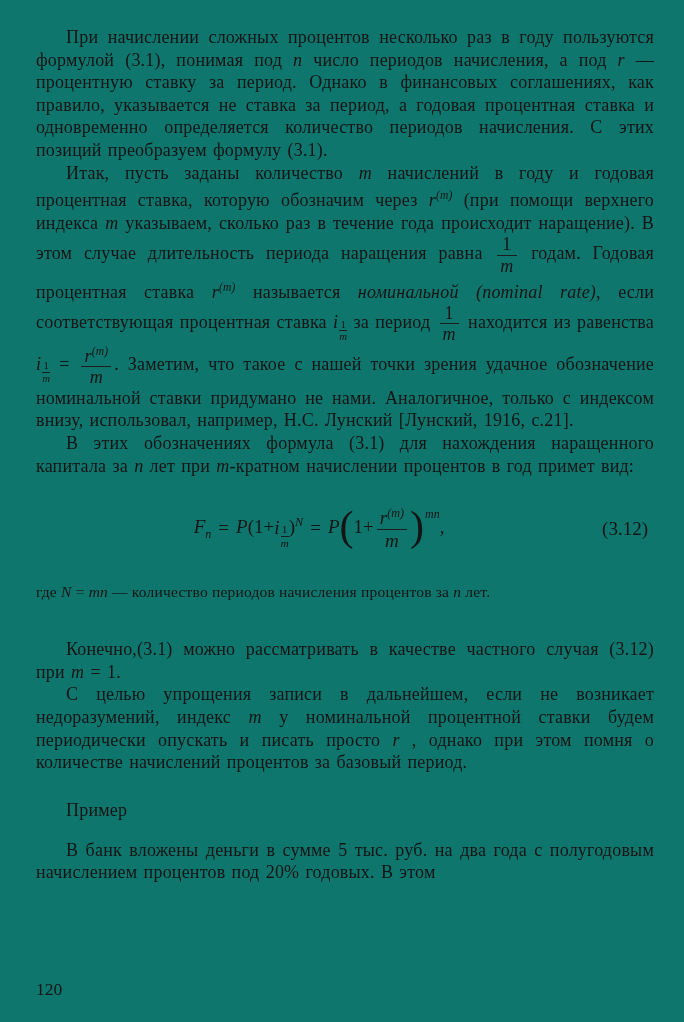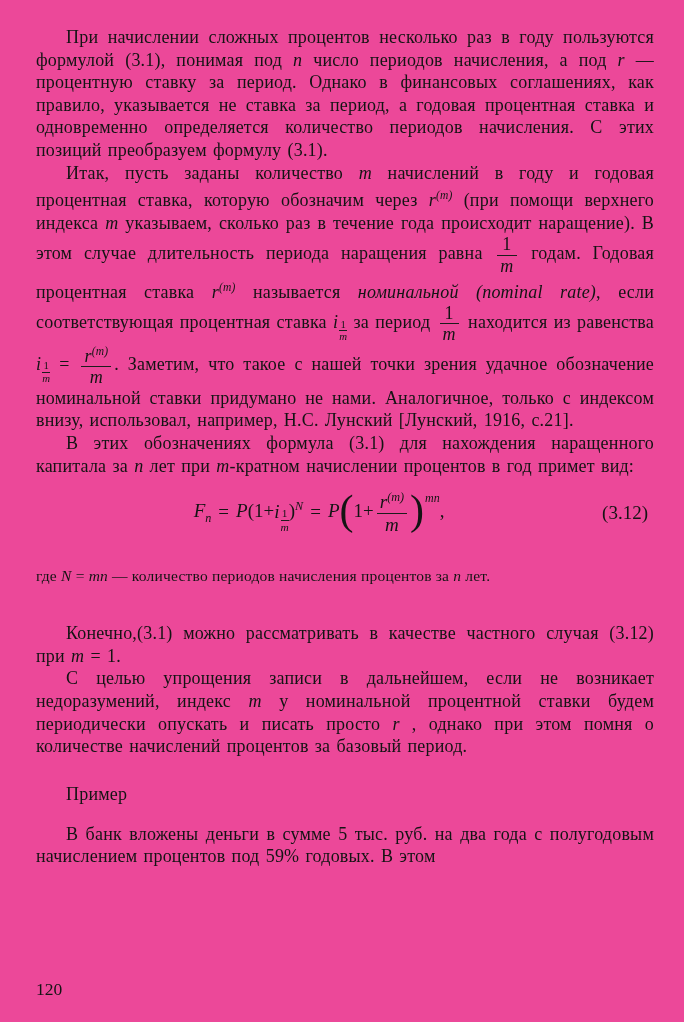--- a/index.html
+++ b/index.html
@@ -6,21 +6,21 @@
   html, body { width:684px; height:1022px; }
   body {
     background:#f6f6f4;
     font-family:"Liberation Serif", "DejaVu Serif", serif;
     color:#141414;
     -webkit-font-smoothing:antialiased;
   }
   .page {
     position:relative;
     width:684px; height:1022px;
-    background:#ec4899;
+    background:#0f766e;
     padding:26px 30px 14px 36px;
     overflow:hidden;
   }
   .para {
     font-size:18px;
     line-height:22.6px;
     text-align:justify;
     text-indent:30px;
     letter-spacing:0.2px;
     word-spacing:1.5px;
@@ -38,21 +38,21 @@
   
   .ifr { display:inline-block; white-space:nowrap; text-indent:0; }
   .ifr .ivar { font-style:italic; }
   .sfr { display:inline-block; text-align:center; vertical-align:-1.15em; font-size:0.6em; line-height:1.1; margin-left:1px; }
   .sfr .sn { display:block; border-bottom:1px solid #1c1c1c; padding:0 1px; }
   .sfr .sd { display:block; font-style:italic; }
 
   
   .formula-row {
     display:flex; align-items:center;
-    margin:2px 0 10px 0;
+    margin:18px 0 10px 0;
     min-height:68px;
   }
   .formula { flex:1; text-align:center; font-size:19px; white-space:nowrap; }
   .formula .op { margin:0 7px; }
   .bigp { display:inline-block; font-size:42px; font-weight:300; vertical-align:middle; position:relative; top:-3px; line-height:1; }
   .exp  { font-size:12px; font-style:italic; position:relative; top:-16px; margin-left:1px; }
   .eq-tag { font-size:19px; padding-right:6px; }
 
   .where-line {
     font-size:15.5px;
@@ -89,17 +89,17 @@
   </div>
 
   <p class="where-line"><span>где </span><span class="it">N</span><span> = </span><span class="it">mn</span><span> — количество периодов начисления процентов за </span><span class="it">n</span><span> лет.</span></p>
 
   <p class="para gap-before"><span>Конечно,(3.1) можно рассматривать в качестве частного случая (3.12) при </span><span class="it">m</span><span> = 1.</span></p>
 
   <p class="para"><span>С целью упрощения записи в дальнейшем, если не возникает недоразумений, индекс </span><span class="it">m</span><span> у номинальной процентной ставки будем периодически опускать и писать просто </span><span class="it">r</span><span> , однако при этом помня о количестве начислений процентов за базовый период.</span></p>
 
   <p class="example-heading">Пример</p>
 
-  <p class="para"><span>В банк вложены деньги в сумме 5 тыс. руб. на два года с полугодовым начислением процентов под 59% годовых. В этом</span></p>
+  <p class="para"><span>В банк вложены деньги в сумме 5 тыс. руб. на два года с полугодовым начислением процентов под 20% годовых. В этом</span></p>
 
   <div class="page-number">120</div>
 
 </div>
 
 </body></html>

